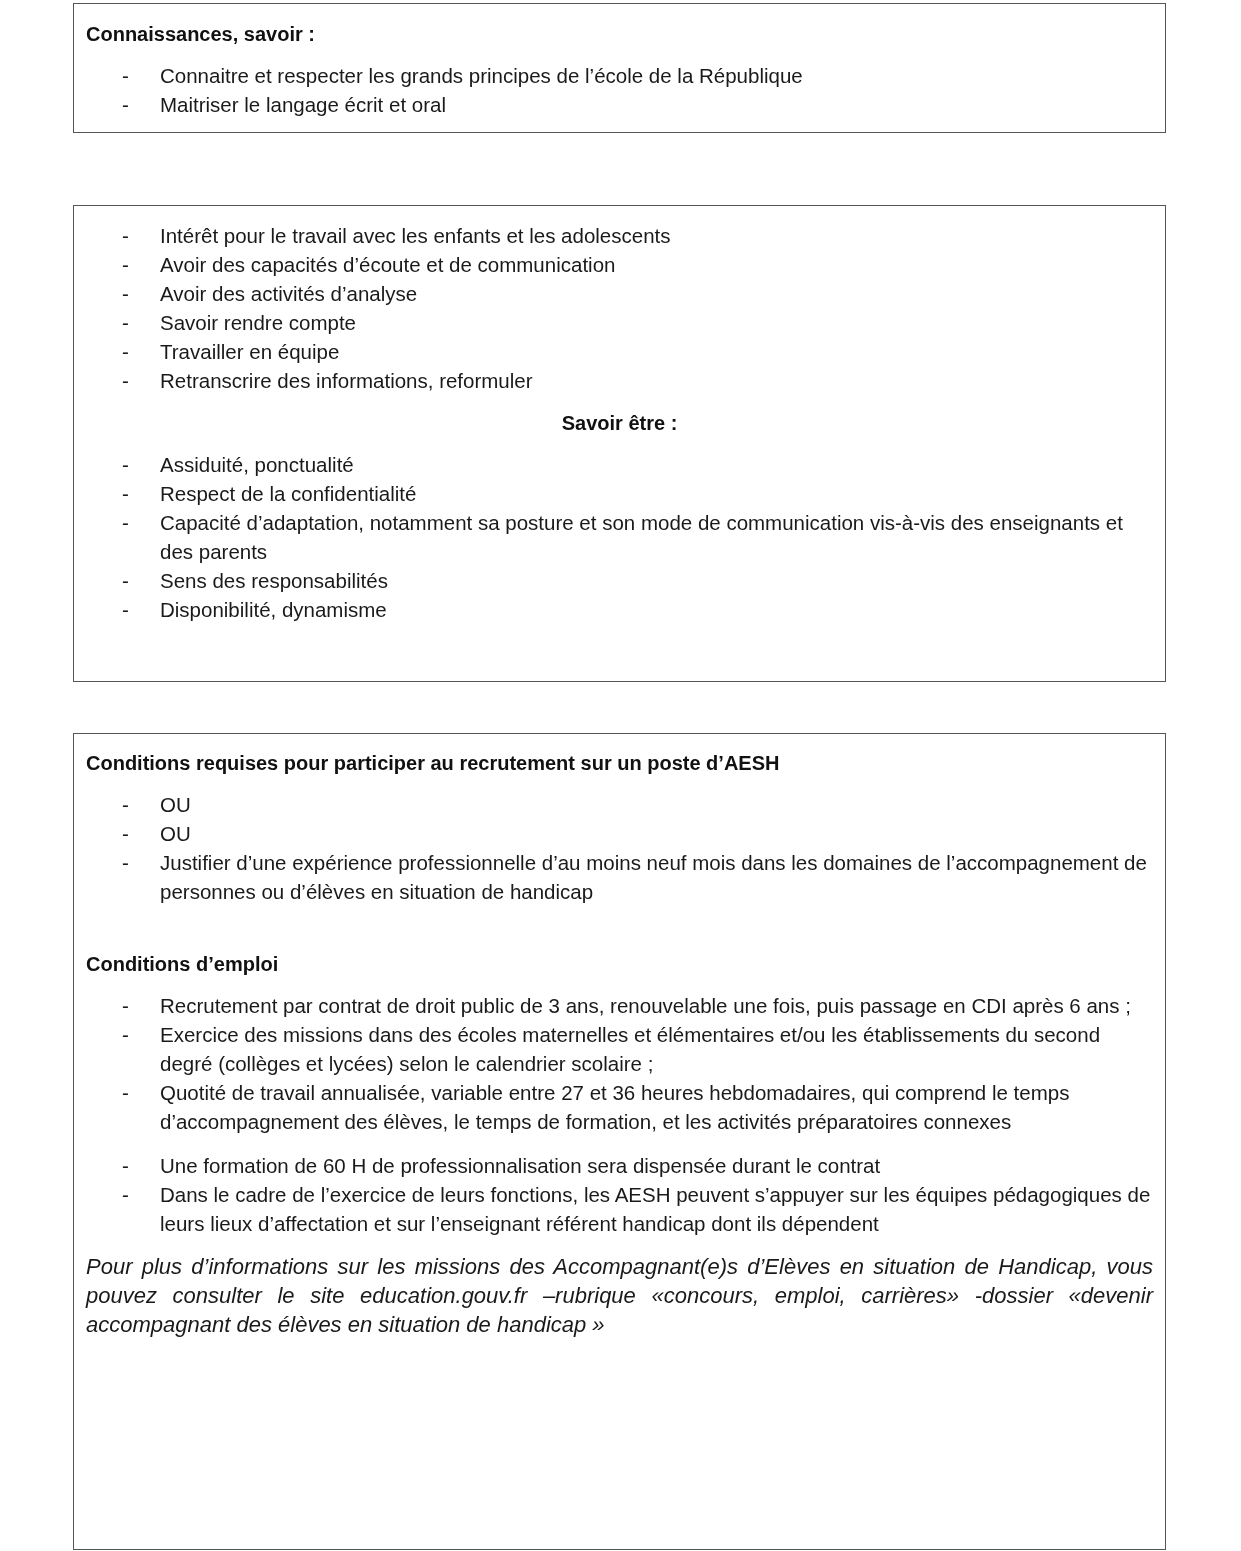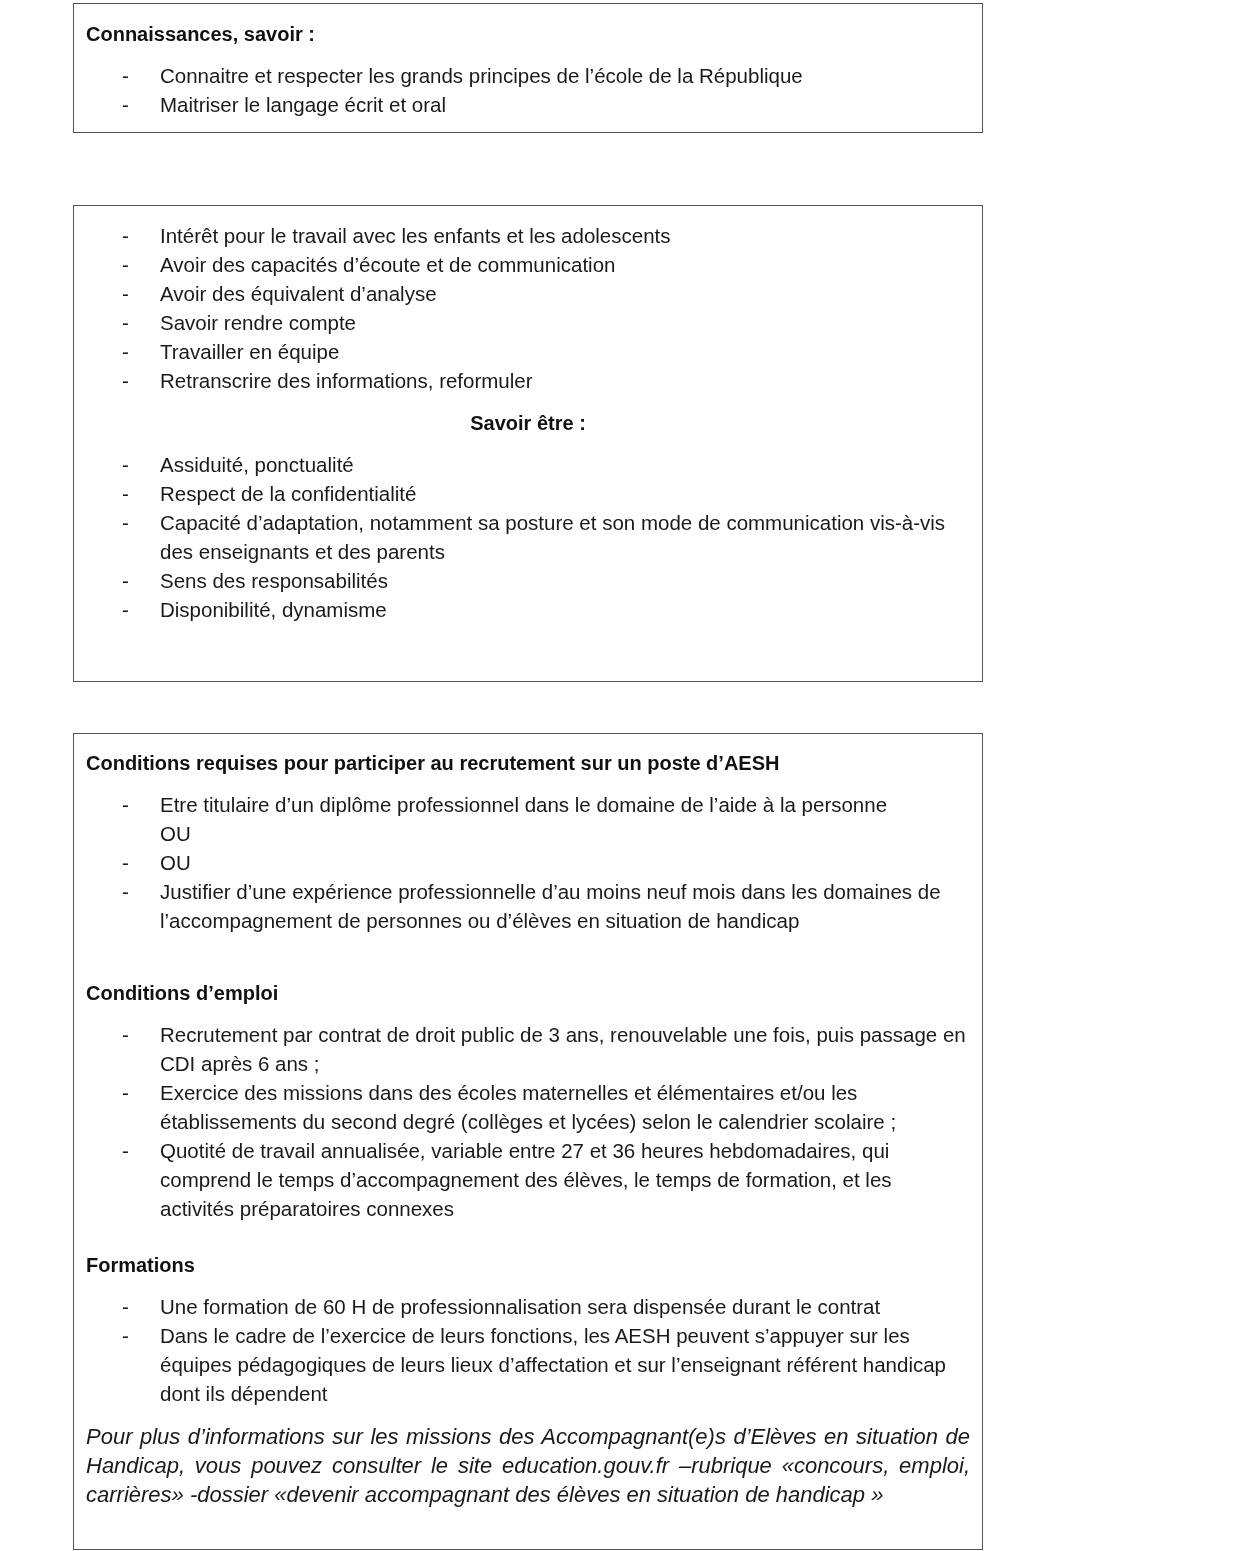--- a/index.html
+++ b/index.html
@@ -3,21 +3,21 @@
   <meta charset="utf-8">
   <style>
     html, body { margin: 0; padding: 0; background: #ffffff; }
     body {
       width: 1241px; height: 1551px; position: relative; overflow: hidden;
       font-family: "Liberation Sans", "DejaVu Sans", sans-serif;
       color: #1a1a1a;
     }
     .box {
       position: absolute;
-      left: 73px; width: 910px;
+      left: 73px; width: 1093px;
       border: 1.5px solid #555555;
       box-sizing: border-box;
       padding: 0 12px;
     }
     .heading {
       font-weight: bold; font-size: 20px; line-height: 24px;
       margin: 0; color: #111;
     }
     ul.dash {
       list-style: none; margin: 0; padding: 0;
@@ -61,21 +61,21 @@
     <li>
         <span class="dash-mark">-</span>
         <span class="item-text">Intérêt pour le travail avec les enfants et les adolescents</span>
       </li>
     <li>
         <span class="dash-mark">-</span>
         <span class="item-text">Avoir des capacités d’écoute et de communication</span>
       </li>
     <li>
         <span class="dash-mark">-</span>
-        <span class="item-text">Avoir des équivalent d’analyse</span>
+        <span class="item-text">Avoir des activités d’analyse</span>
       </li>
     <li>
         <span class="dash-mark">-</span>
         <span class="item-text">Savoir rendre compte</span>
       </li>
     <li>
         <span class="dash-mark">-</span>
         <span class="item-text">Travailler en équipe</span>
       </li>
     <li>
@@ -106,21 +106,20 @@
         <span class="item-text">Disponibilité, dynamisme</span>
       </li>
   </ul>
 </div>
 
 <div class="box" id="box3">
   <p class="heading" style="margin-top:17px;">Conditions requises pour participer au recrutement sur un poste d’AESH</p>
   <ul class="dash" style="margin-top:15px;">
     <li>
         <span class="dash-mark">-</span>
-        <span class="item-text">Etre titulaire d’un diplôme professionnel dans le domaine de l’aide à la personne</span>
         <span class="or-text">OU</span>
       </li>
     <li>
         <span class="dash-mark">-</span>
         <span class="or-text">OU</span>
       </li>
     <li>
         <span class="dash-mark">-</span>
         <span class="item-text">Justifier d’une expérience professionnelle d’au moins neuf mois dans les domaines de l’accompagnement de personnes ou d’élèves en situation de handicap</span>
       </li>
@@ -133,21 +132,20 @@
       </li>
     <li>
         <span class="dash-mark">-</span>
         <span class="item-text">Exercice des missions dans des écoles maternelles et élémentaires et/ou les établissements du second degré (collèges et lycées) selon le calendrier scolaire ;</span>
       </li>
     <li>
         <span class="dash-mark">-</span>
         <span class="item-text">Quotité de travail annualisée, variable entre 27 et 36 heures hebdomadaires, qui comprend le temps d’accompagnement des élèves, le temps de formation, et les activités préparatoires connexes</span>
       </li>
   </ul>
-  <p class="heading" style="margin-top:30px;">Formations</p>
   <ul class="dash" style="margin-top:15px;">
     <li>
         <span class="dash-mark">-</span>
         <span class="item-text">Une formation de 60 H de professionnalisation sera dispensée durant le contrat</span>
       </li>
     <li>
         <span class="dash-mark">-</span>
         <span class="item-text">Dans le cadre de l’exercice de leurs fonctions, les AESH peuvent s’appuyer sur les équipes pédagogiques de leurs lieux d’affectation et sur l’enseignant référent handicap dont ils dépendent</span>
       </li>
   </ul>

